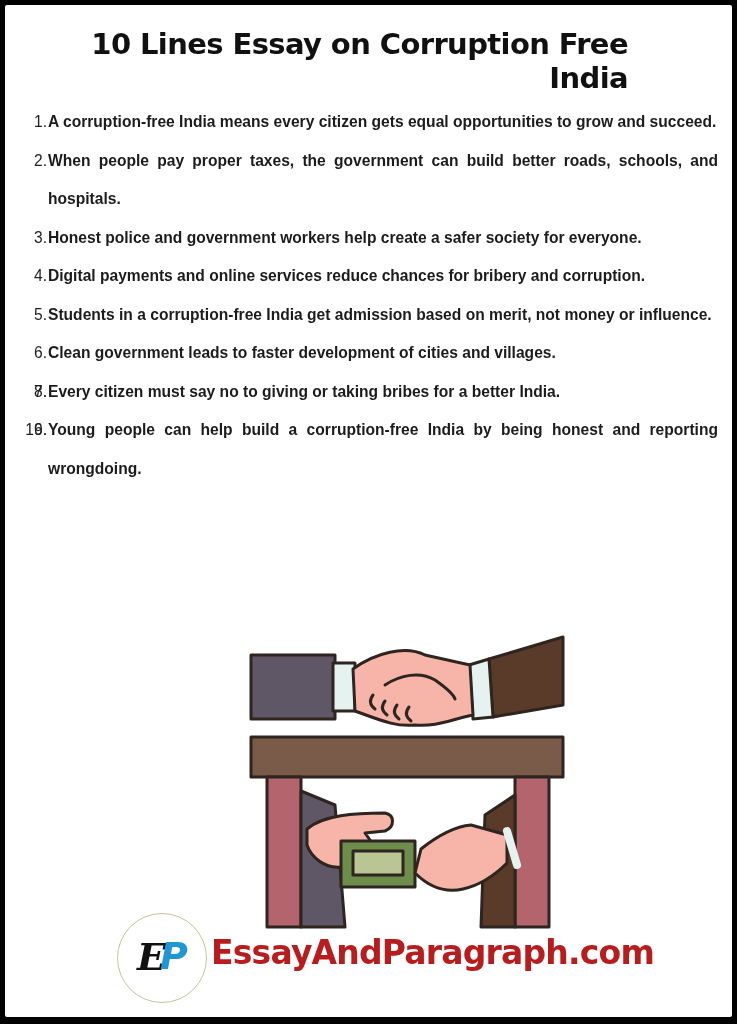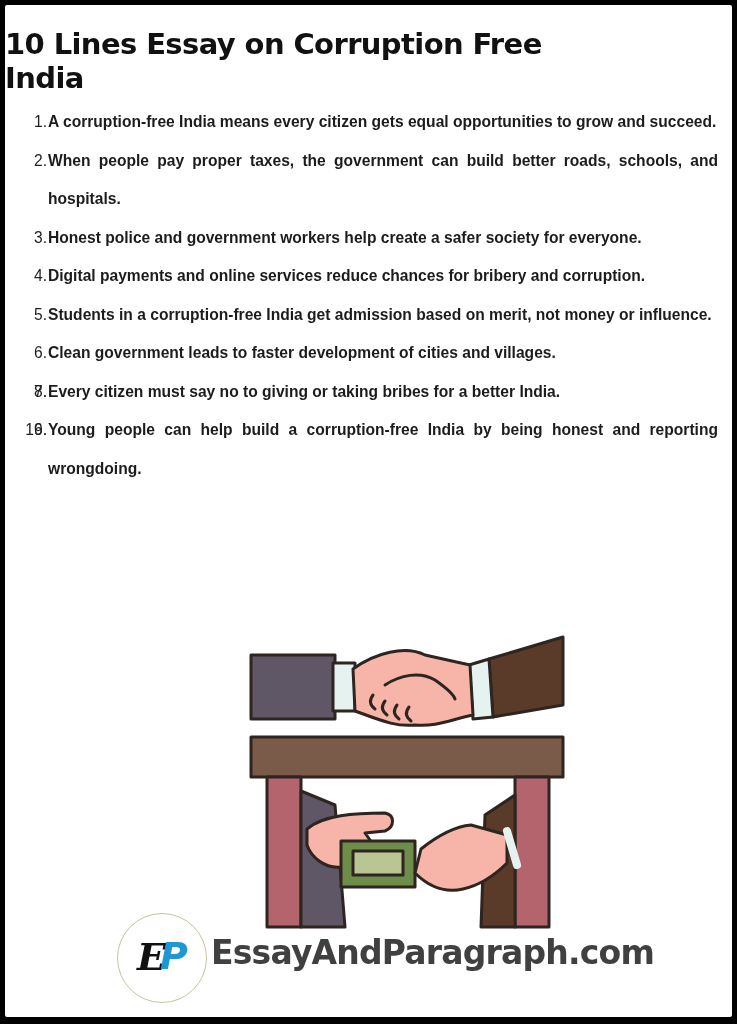--- a/index.html
+++ b/index.html
@@ -2,41 +2,41 @@
 <html><head>
 <meta charset="utf-8">
 <style>
   html, body { margin: 0; padding: 0; background: #000; }
   body { width: 737px; height: 1024px; position: relative; overflow: hidden; font-family: "Liberation Sans", sans-serif; }
   .page {
     position: absolute; left: 5px; top: 5px; width: 727px; height: 1012px;
     background: #fff; border-radius: 2px;
   }
   .title {
-    position: absolute; left: 0; top: 22px; width: 623px; text-align: left;
+    position: absolute; left: 0; top: 22px; width: 623px; text-align: right;
     font-family: "DejaVu Sans", sans-serif; font-weight: bold; font-size: 29px;
     letter-spacing: -0.6px; color: #111;
   }
   .list { position: absolute; left: 0; top: 98px; width: 727px; margin: 0; padding: 0; list-style: none; }
   .item {
     position: relative; padding-left: 43px; padding-right: 14px;
     font-family: "Liberation Sans", sans-serif; font-weight: bold; font-size: 15.6px;
     line-height: 38.5px; color: #1c1c1c; text-align: justify;
   }
   .num { position: absolute; left: 0; width: 42px; text-align: right; font-weight: normal; color: #222; }
   .illus { position: absolute; left: 240px; top: 630px; width: 320px; height: 295px; }
   .logo-circle {
     position: absolute; left: 112px; top: 908px; width: 88px; height: 88px;
     border: 1.5px solid #c9c39a; border-radius: 50%; background: #fff;
   }
   .logo-e { position: absolute; left: 19px; top: 20px; font-family: "DejaVu Serif", serif; font-weight: bold; font-style: italic; font-size: 38px; color: #111; letter-spacing: -6px; }
   .logo-p { position: absolute; left: 42px; top: 20px; font-family: "DejaVu Sans", sans-serif; font-weight: bold; font-style: italic; font-size: 38px; color: #2196d4; }
   .brand {
     position: absolute; left: 206px; top: 928px; font-family: "DejaVu Sans", sans-serif;
-    font-weight: bold; font-size: 33px; letter-spacing: -0.8px; color: #404040;
+    font-weight: bold; font-size: 33px; letter-spacing: -0.8px; color: #b91c1c;
   }
 </style>
 </head>
 <body>
 
 <div class="page">
   <div class="title">10 Lines Essay on Corruption Free India</div>
 
   <ol class="list">
     <li class="item"><span class="num">1.</span><span>A corruption-free India means every citizen gets equal opportunities to grow and succeed.</span></li>

